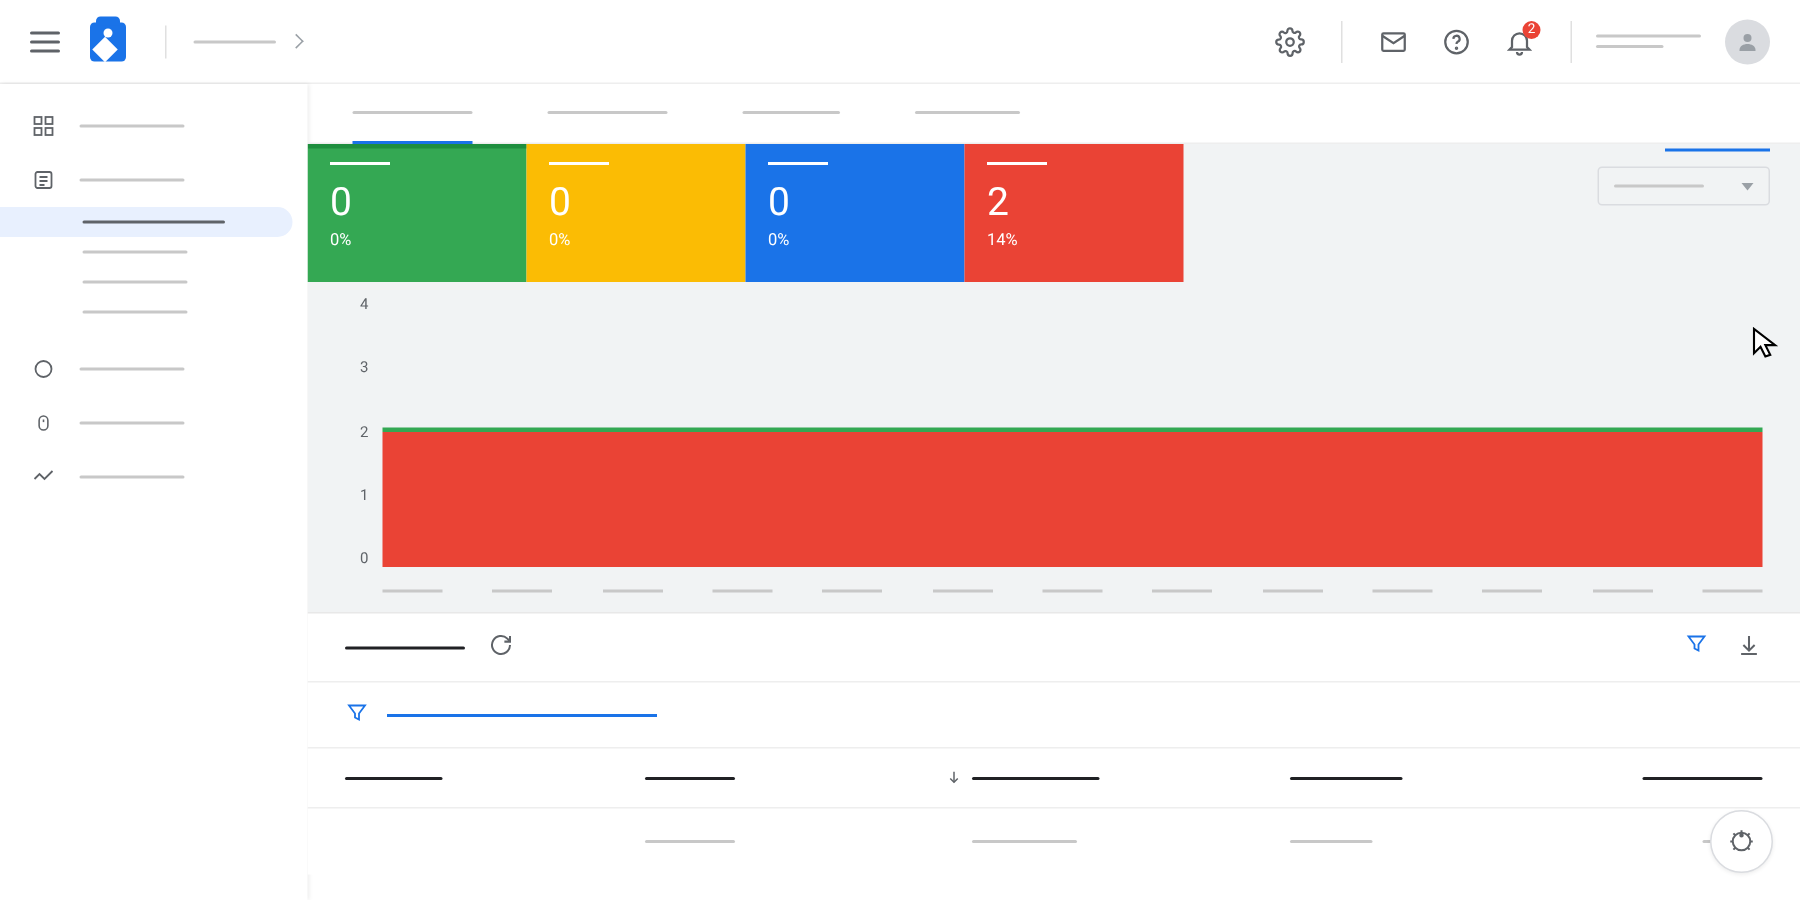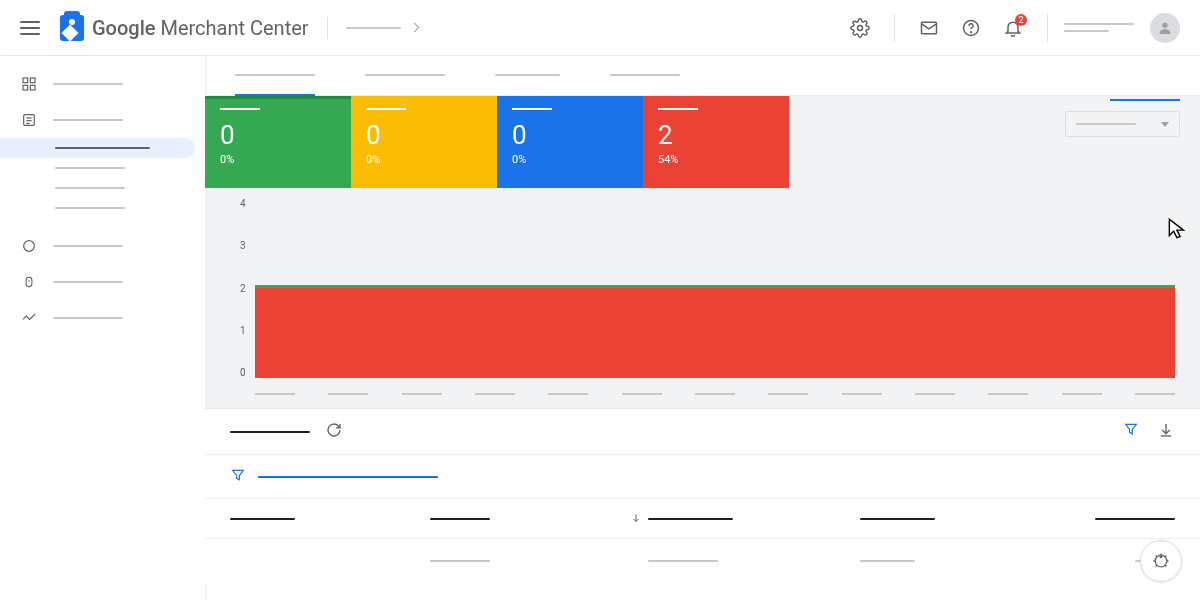--- a/index.html
+++ b/index.html
@@ -124,21 +124,20 @@
 
 <div class="header">
   <div class="hamburger">
       <span></span>
       <span></span>
       <span></span>
     </div>
   <div class="logo-tag">
       <div class="logo-tag-inner"></div>
     </div>
-  <div class="logo-text"><b><span style="font-weight:500;color:#5f6368">Google</span></b> Merchant Center</div>
   <div class="header-div"></div>
   <div class="crumb">
     <div class="ph-line" style="width:55px;"></div>
     <div class="chev-right"></div>
   </div>
 
   <div class="header-right">
     <div class="icon-btn">
       <svg viewBox="0 0 24 24" fill="none" stroke="currentColor" stroke-width="1.8">
           <circle cx="12" cy="12" r="3"></circle>
@@ -274,21 +273,21 @@
         <div class="pct">0%</div>
       </div>
       <div class="card blue">
         <div class="label-line"></div>
         <div class="value">0</div>
         <div class="pct">0%</div>
       </div>
       <div class="card red">
         <div class="label-line"></div>
         <div class="value">2</div>
-        <div class="pct">54%</div>
+        <div class="pct">14%</div>
       </div>
     </div>
 
     <div class="dash-right">
       <div class="blue-line"></div>
       <div class="select-ph">
         <div class="ph-line" style="width:60px;"></div>
         <div class="tri"></div>
       </div>
     </div>

